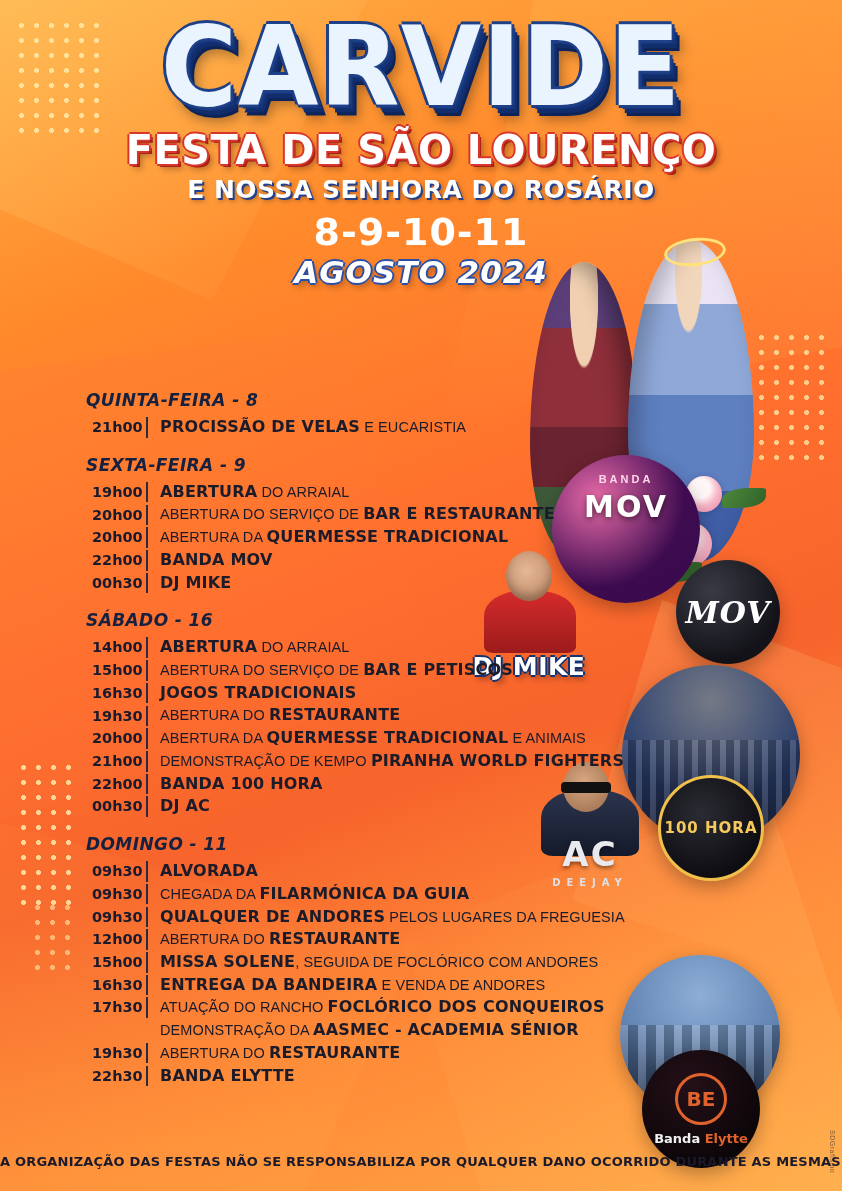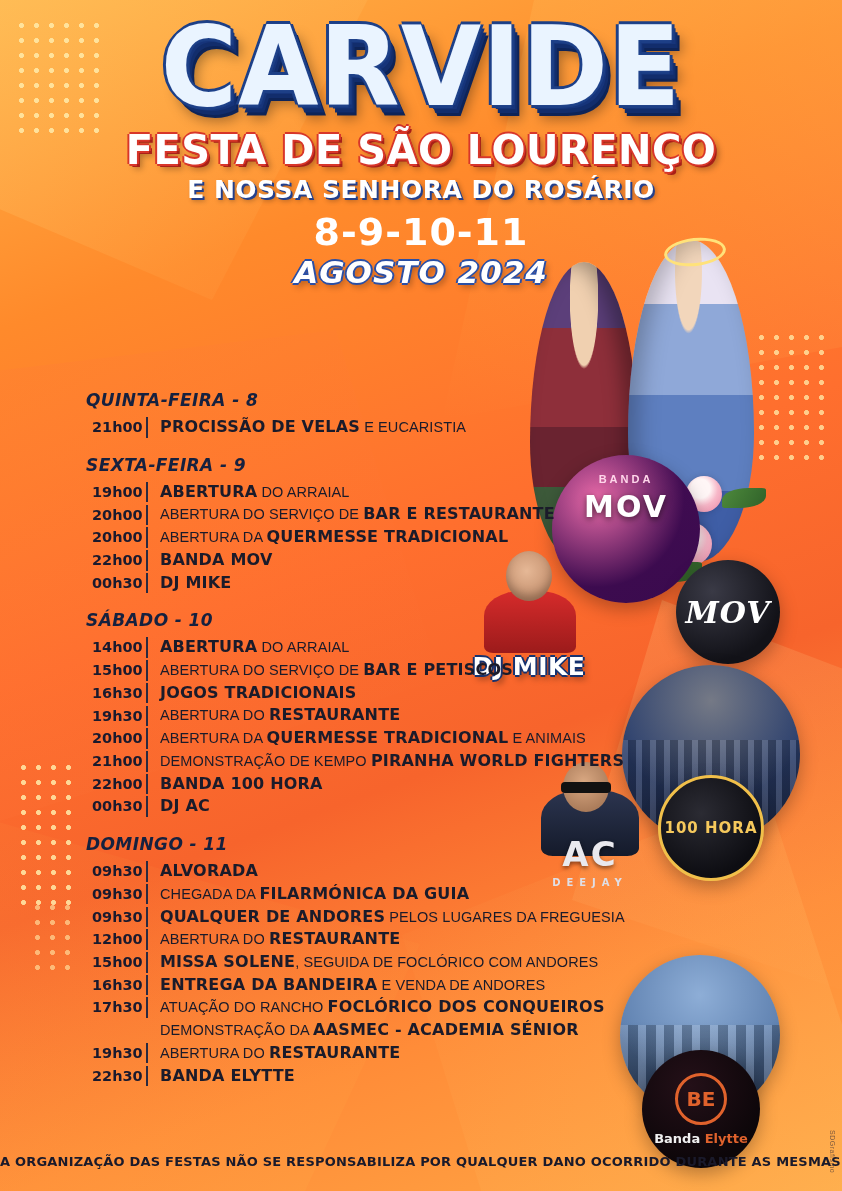--- a/index.html
+++ b/index.html
@@ -488,21 +488,21 @@
         <div class="row">
           <div class="time">22h00</div>
           <div class="desc"><span class="b">BANDA MOV</span></div>
         </div>
         <div class="row">
           <div class="time">00h30</div>
           <div class="desc"><span class="b">DJ MIKE</span></div>
         </div>
       </div>
       <div class="day-block">
-        <div class="day-title">SÁBADO - 10</div>
+        <div class="day-title">SÁBADO - 16</div>
         <div class="row">
           <div class="time">14h00</div>
           <div class="desc"><span class="b">ABERTURA</span><span class="n"> DO ARRAIAL</span></div>
         </div>
         <div class="row">
           <div class="time">15h00</div>
           <div class="desc"><span class="n">ABERTURA DO SERVIÇO DE </span><span class="b">BAR E PETISCOS</span></div>
         </div>
         <div class="row">
           <div class="time">16h30</div>

